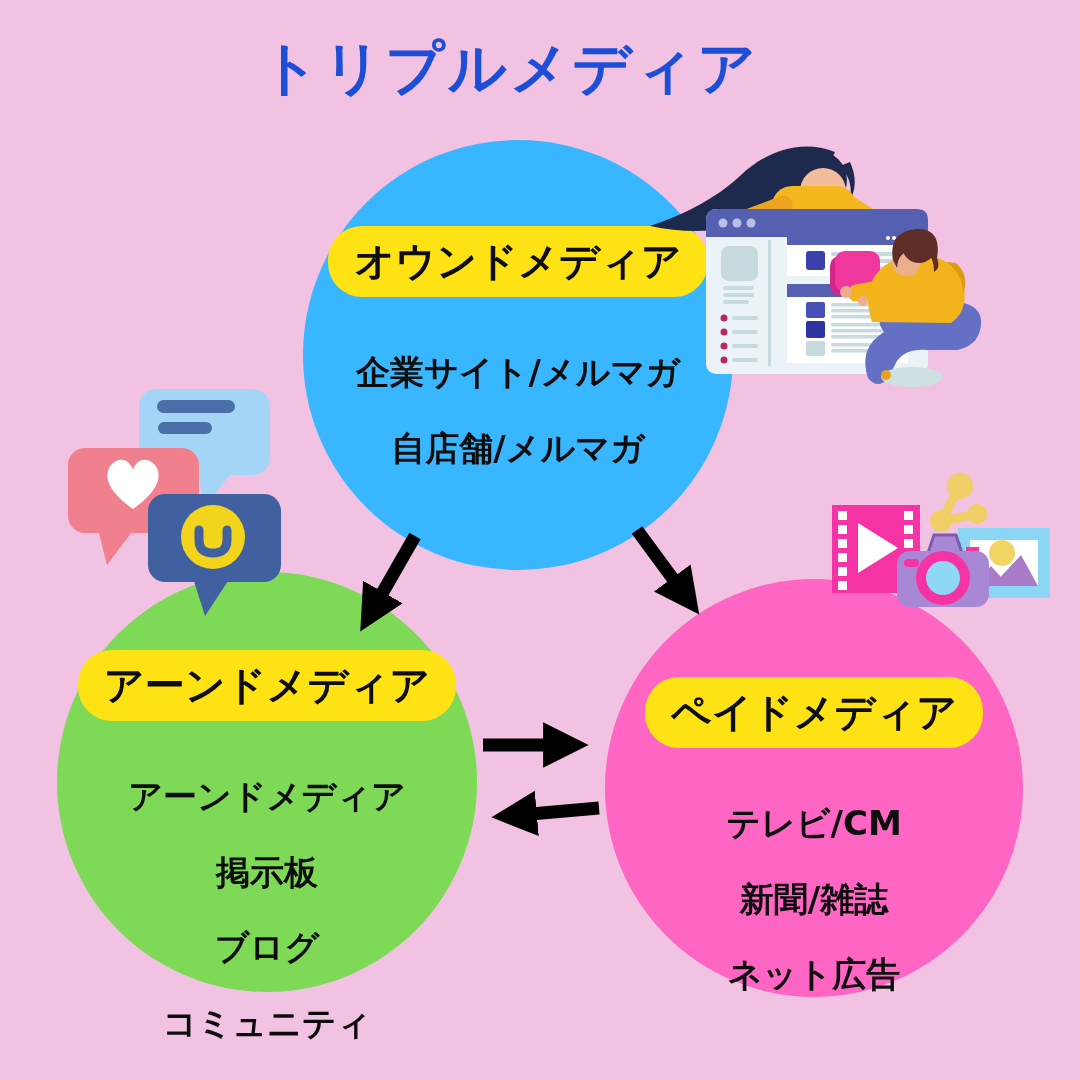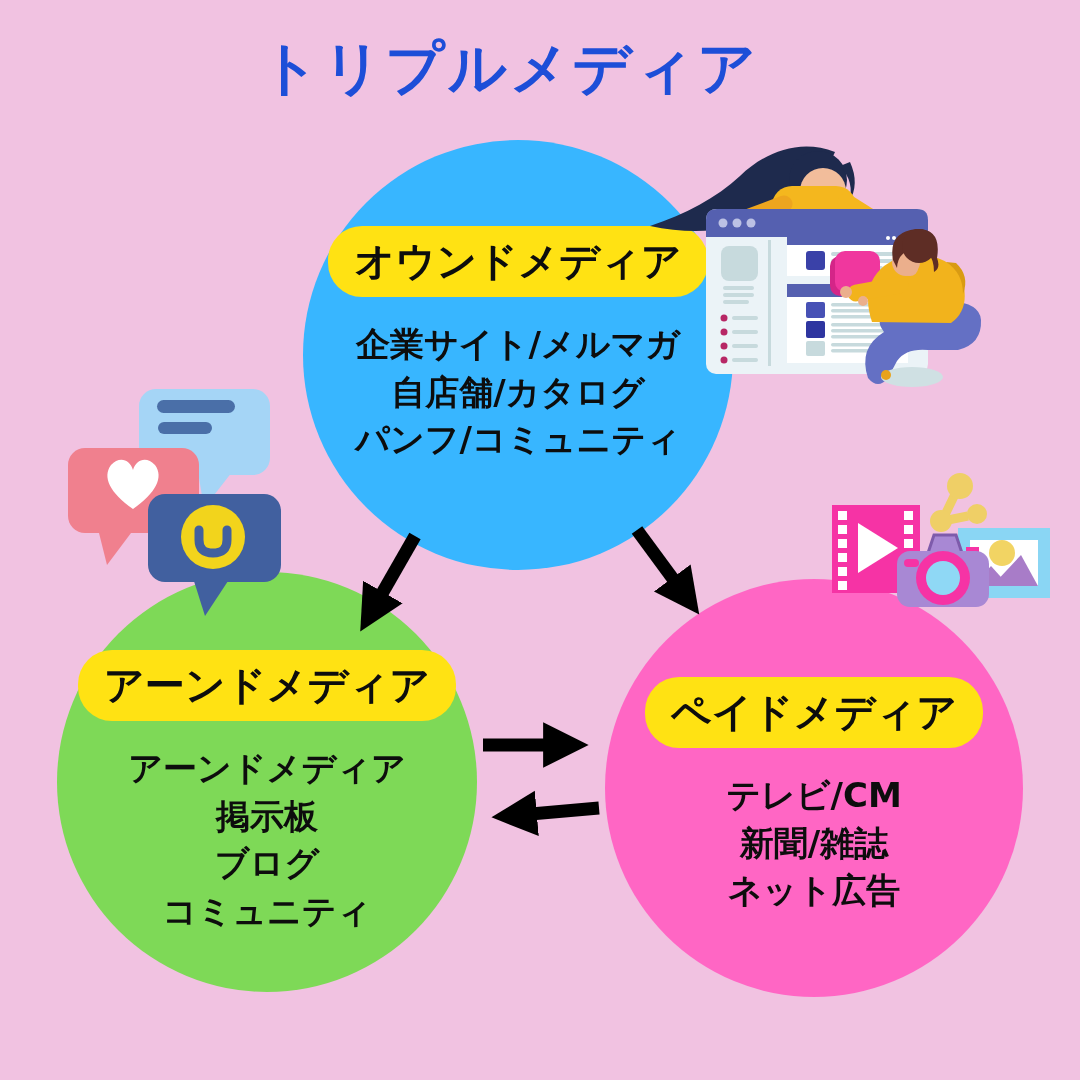--- a/index.html
+++ b/index.html
@@ -22,36 +22,35 @@
   #earned-circle{left:57px;top:572px;width:420px;height:420px;}
   #paid-circle{left:605px;top:579px;width:418px;height:418px;}
   .pill{
     display:inline-block;border-radius:34px;padding:8px 26px;
     font-size:40px;font-weight:800;color:#0d0d0d;white-space:nowrap;
   }
   #owned-circle .pill{margin-top:86px;}
   #earned-circle .pill{margin-top:78px;}
   #paid-circle .pill{margin-top:98px;}
   .items{margin-top:24px;font-size:34px;font-weight:700;color:#0d0d0d;line-height:1.4;}
-  .items div{white-space:nowrap;}
+  .items div{white-space:nowrap;margin-top:28px;}
   #overlay{position:absolute;left:0;top:0;z-index:2;pointer-events:none;}
 </style>
 </head>
 <body>
 
 <div id="canvas" style="background: rgb(241, 194, 225);">
 
   <h1 class="title">トリプルメディア</h1>
 
   <div class="circle" id="owned-circle" style="background: rgb(56, 182, 255);">
     <span class="pill" style="background: rgb(255, 226, 19);">オウンドメディア</span>
     <div class="items">
       <div>企業サイト/メルマガ</div>
-      <div>自店舗/カタログ</div>
-      <div>パンフ/コミュニティ</div>
+      <div>自店舗/メルマガ</div>
     </div>
   </div>
 
   <div class="circle" id="earned-circle" style="background: rgb(126, 217, 87);">
     <span class="pill" style="background: rgb(255, 226, 19);">アーンドメディア</span>
     <div class="items">
       <div>アーンドメディア</div>
       <div>掲示板</div>
       <div>ブログ</div>
       <div>コミュニティ</div>

